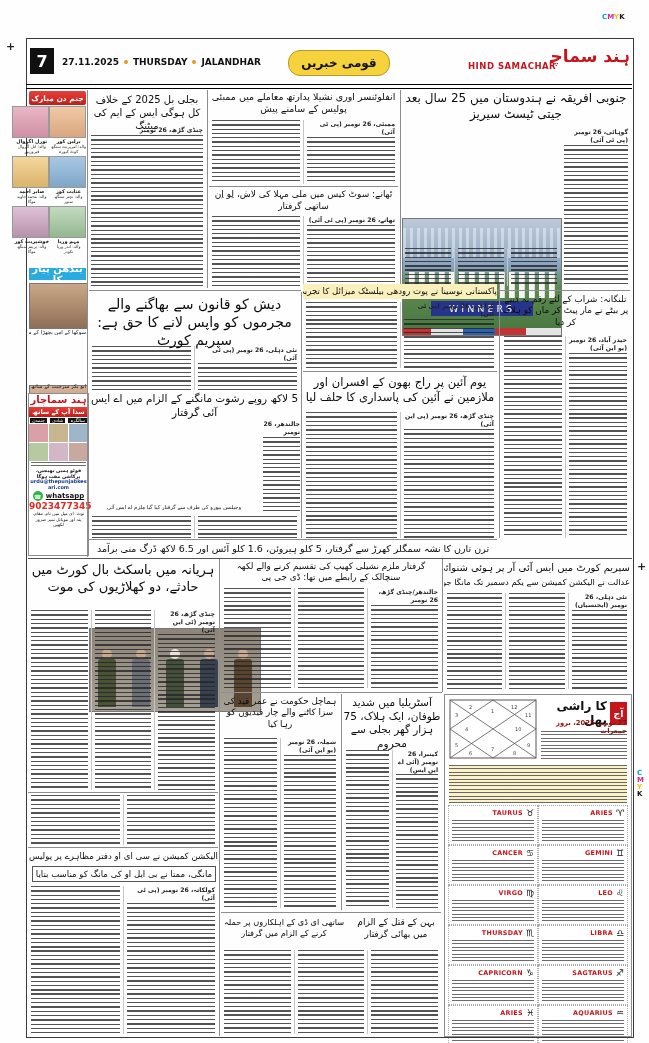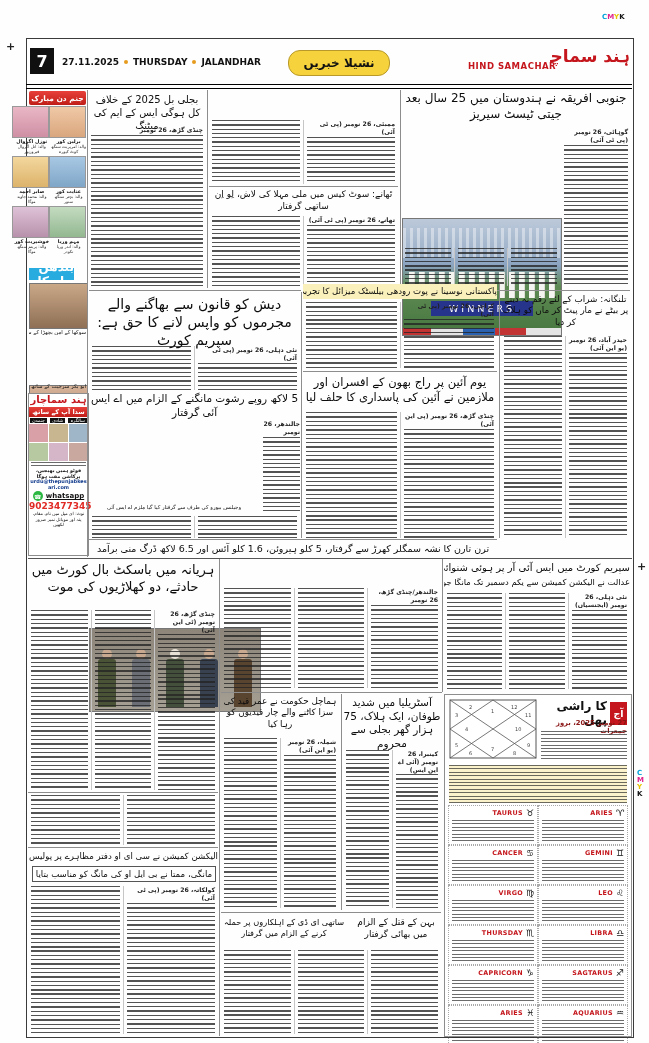--- a/index.html
+++ b/index.html
@@ -78,21 +78,21 @@
     <span>7</span>
   </div>
   <div class="abs" style="left:62px;top:57px;font-size:9px;font-weight:bold;display:flex;align-items:center;">
     <span>27.11.2025</span>
       <span class="dot"></span>
     <span>THURSDAY</span>
       <span class="dot"></span>
     <span>JALANDHAR</span>
   </div>
   <div class="abs badge ur" style="left:288px;top:50px;width:100px;height:24px;">
-    <span>نشیلا خبریں</span>
+    <span>قومی خبریں</span>
   </div>
   <div class="abs red" style="left:468px;top:61px;font-size:8.5px;font-weight:bold;letter-spacing:.5px;">
     <span>HIND SAMACHAR</span>
   </div>
   <div class="abs red ur nowrap" style="left:550px;top:46px;width:80px;font-size:17px;font-weight:bold;text-align:left;">
     <span>ہند سماچار</span>
   </div>
 
   <div class="abs strip-red ur" style="left:29px;top:91px;width:57px;height:14px;font-size:7.5px;border-radius:2px;">
     <span>جنم دن مبارک</span>
@@ -128,21 +128,21 @@
       <div class="kidline ur">والد: اندر وریا</div>
       <div class="kidline ur">نکودر</div>
     </div>
     <div class="kidcell">
       <div class="kidphoto" style="background:linear-gradient(180deg,#dfc2d8,#b791ab);"></div>
       <div class="kidname ur">خوشپریت کور</div>
       <div class="kidline ur">والد: پریتم سنگھ</div>
       <div class="kidline ur">موگا</div>
     </div>
   </div>
-  <div class="abs strip-blue ur" style="left:29px;top:268px;width:45px;height:12px;font-size:12px;">
+  <div class="abs strip-blue ur" style="left:29px;top:268px;width:57px;height:12px;font-size:10px;text-align:center;">
     <span>بندھن پیار کا</span>
   </div>
   <div class="abs photo" style="left:29px;top:283px;width:57px;height:44px;background:linear-gradient(180deg,#c9a888,#8f6f55);"></div>
   <div class="abs caption ur nowrap" style="left:29px;top:329px;width:57px;">
     <span>سوکھا کے امن بچھڑا کے ساتھ سیتا</span>
   </div>
   <div class="abs photo" style="left:29px;top:339px;width:57px;height:42px;background:linear-gradient(180deg,#d8b49a,#a07a62);"></div>
   <div class="abs caption ur nowrap" style="left:29px;top:383px;width:57px;">
     <span>ابو بکر سرجیت کے ساتھ پریتی</span>
   </div>
@@ -193,20 +193,23 @@
   <div class="vr" style="left:400px;top:90px;height:200px;"></div>
 
   <div class="abs hl ur" style="left:89px;top:93px;width:116px;font-size:10px;">
     <span>بجلی بل 2025 کے خلاف کل ہوگی ایس کے ایم کی میٹنگ</span>
   </div>
   <div class="abs" style="left:91px;top:126px;width:112px;height:160px;display:flex;flex-direction:column;">
     <div class="dl ur">چنڈی گڑھ، 26 نومبر</div>
     <div class="greek" style="flex:1;"></div>
   </div>
 
+  <div class="abs hl ur" style="left:209px;top:91px;width:189px;font-size:9.5px;">
+    <span>انفلوئنسر اوری نشیلا پدارتھ معاملے میں ممبئی پولیس کے سامنے پیش</span>
+  </div>
   <div class="abs cols" style="left:209px;top:120px;width:189px;height:64px;">
     <div class="col">
         <div class="dl ur">ممبئی، 26 نومبر (پی ٹی آئی)</div>
         <div class="greek"></div>
       </div>
     <div class="col">
         <div class="greek"></div>
       </div>
   </div>
   <div class="hrule" style="left:209px;top:186px;width:189px;"></div>
@@ -371,20 +374,23 @@
         <div class="greek"></div>
       </div>
     <div class="col">
         <div class="greek"></div>
       </div>
     <div class="col">
         <div class="greek"></div>
       </div>
   </div>
 
+  <div class="abs hl ur" style="left:221px;top:561px;width:220px;font-size:8.8px;">
+    <span>گرفتار ملزم نشیلی کھیپ کی تقسیم کرنے والے لکھہ سنچالک کے رابطے میں تھا: ڈی جی پی</span>
+  </div>
   <div class="abs cols" style="left:221px;top:588px;width:220px;height:100px;">
     <div class="col">
         <div class="dl ur">جالندھر/چنڈی گڑھ، 26 نومبر</div>
         <div class="greek"></div>
       </div>
     <div class="col">
         <div class="greek"></div>
       </div>
     <div class="col">
         <div class="greek"></div>

